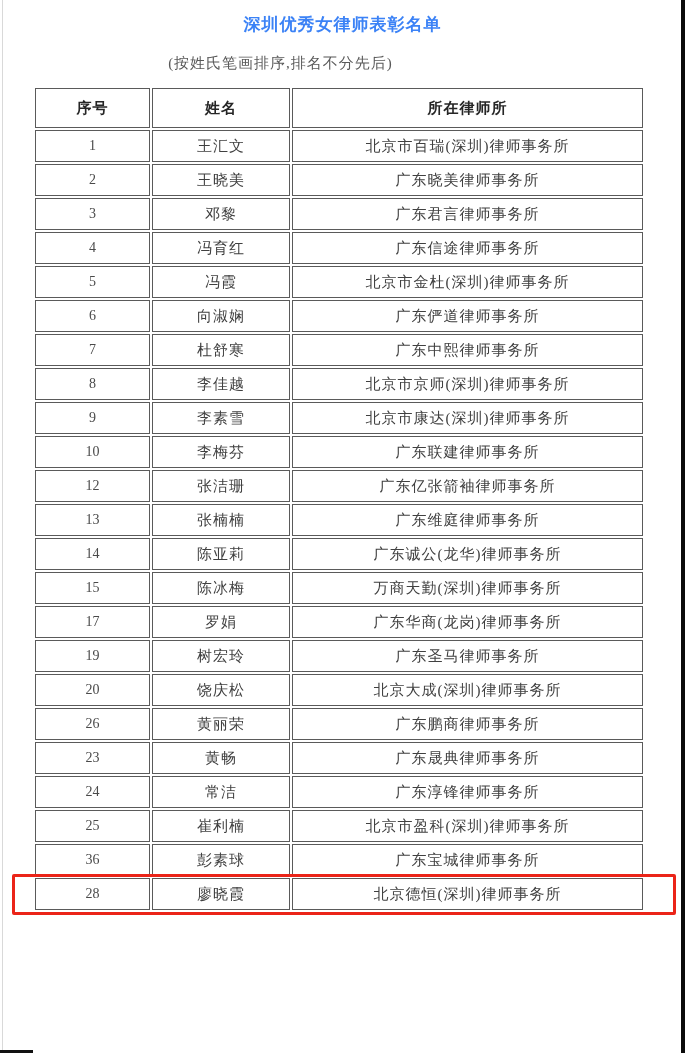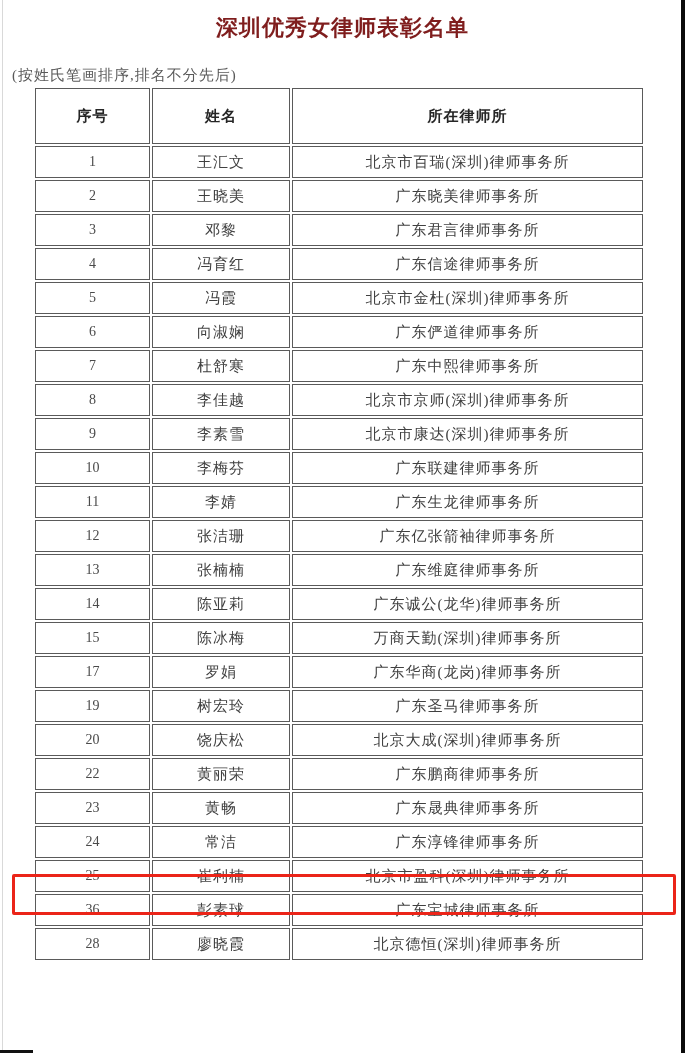--- a/index.html
+++ b/index.html
@@ -5,39 +5,39 @@
   html,body{margin:0;padding:0;}
   body{
     width:685px;height:1053px;overflow:hidden;position:relative;
     background:#ffffff;
     font-family:"Liberation Serif", serif;
   }
   .page-title{
     position:absolute;top:13px;left:0;width:685px;
     text-align:center;margin:0;
     font-family:"Liberation Sans", sans-serif;
-    font-size:22px;font-weight:bold;color:#7f1d1d;
+    font-size:17px;font-weight:bold;color:#3b82f6;
     letter-spacing:1px;
   }
   .page-subtitle{
     position:absolute;top:54px;left:0;width:561px;
-    margin:12px;
+    text-align:center;margin:0;
     font-size:15px;color:#595959;letter-spacing:1px;
   }
   table.roster{
     position:absolute;left:33px;top:86px;width:612px;
     border-collapse:separate;border-spacing:2px;table-layout:fixed;
   }
   th,td{
     border:1px solid #5a5a5a;box-sizing:border-box;
     text-align:center;vertical-align:middle;padding:0;
     overflow:hidden;white-space:nowrap;
   }
   th{
-    height:56px;
+    height:40px;
     font-family:"Liberation Sans", sans-serif;
     font-size:15px;font-weight:bold;color:#262626;
     letter-spacing:1px;
   }
   td{
     height:32px;font-size:15px;color:#404040;letter-spacing:1px;
   }
   td.num{font-size:14px;color:#4a4a4a;letter-spacing:0;}
   .highlight-box{
     position:absolute;left:12px;top:874px;width:664px;height:41px;
@@ -124,25 +124,20 @@
           <td class="num">9</td>
           <td class="name">李素雪</td>
           <td class="firm">北京市康达(深圳)律师事务所</td>
         </tr>
         <tr>
           <td class="num">10</td>
           <td class="name">李梅芬</td>
           <td class="firm">广东联建律师事务所</td>
         </tr>
         <tr>
-          <td class="num">11</td>
-          <td class="name">李婧</td>
-          <td class="firm">广东生龙律师事务所</td>
-        </tr>
-        <tr>
           <td class="num">12</td>
           <td class="name">张洁珊</td>
           <td class="firm">广东亿张箭袖律师事务所</td>
         </tr>
         <tr>
           <td class="num">13</td>
           <td class="name">张楠楠</td>
           <td class="firm">广东维庭律师事务所</td>
         </tr>
         <tr>
@@ -164,21 +159,21 @@
           <td class="num">19</td>
           <td class="name">树宏玲</td>
           <td class="firm">广东圣马律师事务所</td>
         </tr>
         <tr>
           <td class="num">20</td>
           <td class="name">饶庆松</td>
           <td class="firm">北京大成(深圳)律师事务所</td>
         </tr>
         <tr>
-          <td class="num">22</td>
+          <td class="num">26</td>
           <td class="name">黄丽荣</td>
           <td class="firm">广东鹏商律师事务所</td>
         </tr>
         <tr>
           <td class="num">23</td>
           <td class="name">黄畅</td>
           <td class="firm">广东晟典律师事务所</td>
         </tr>
         <tr>
           <td class="num">24</td>

